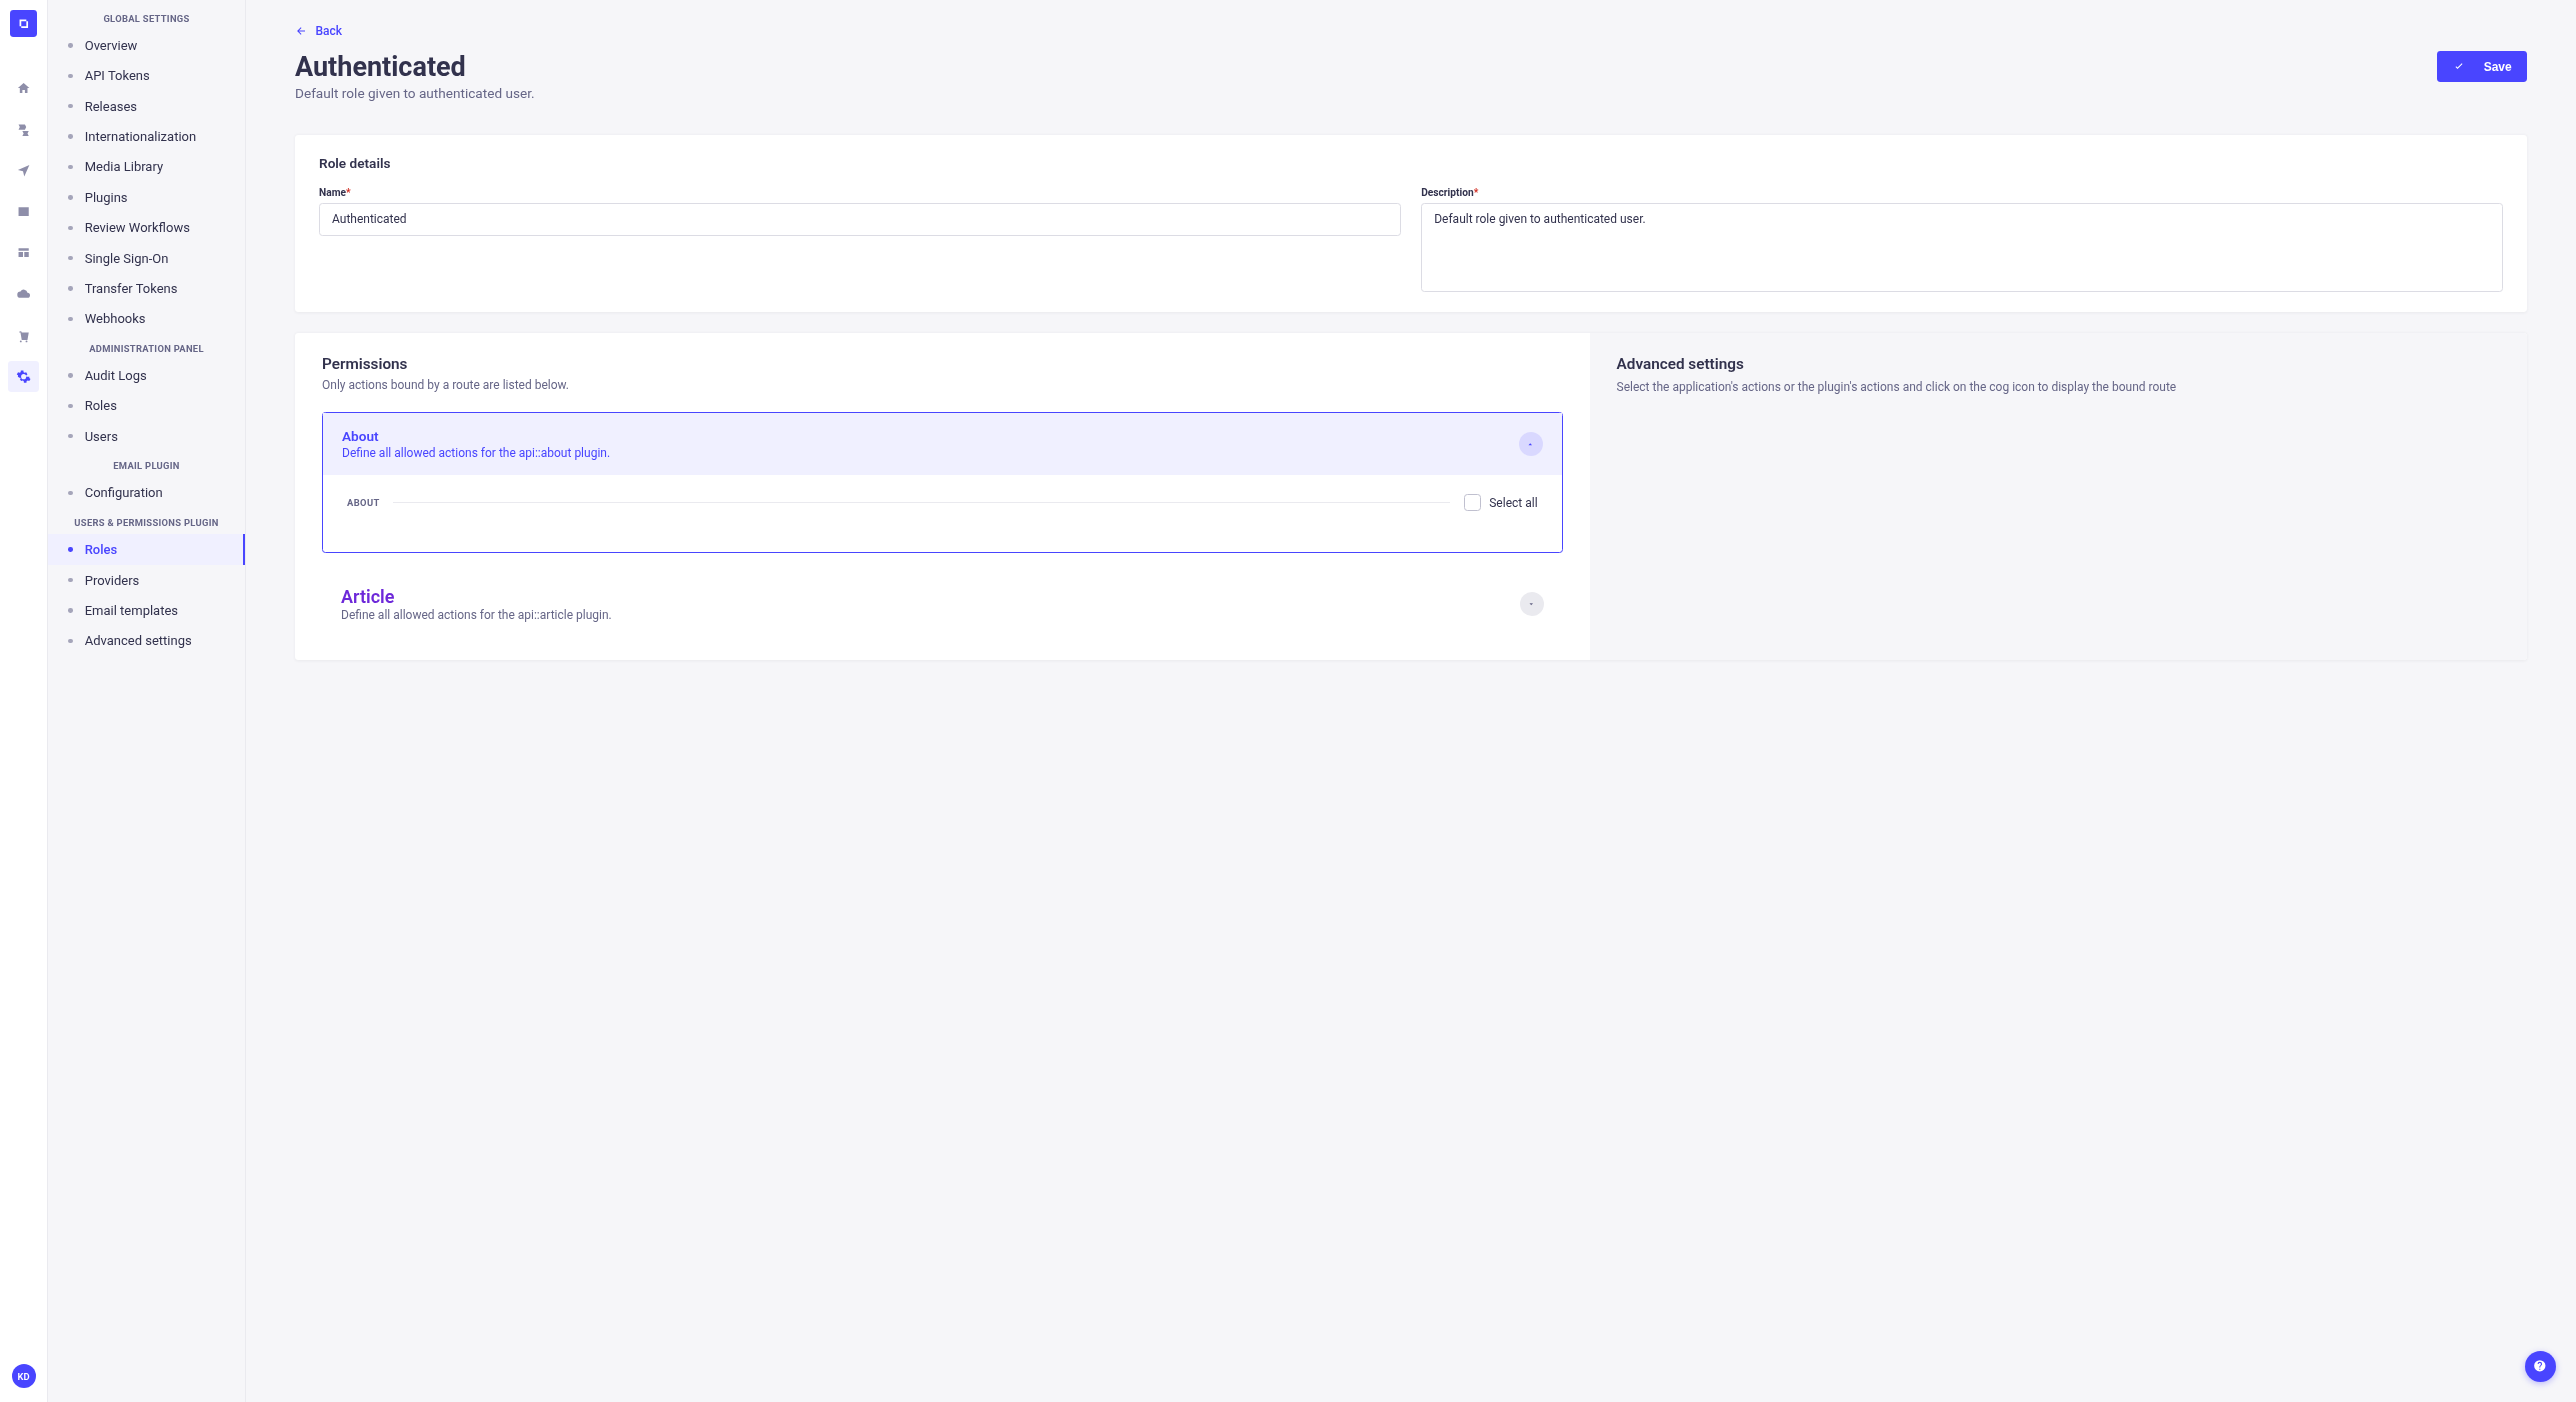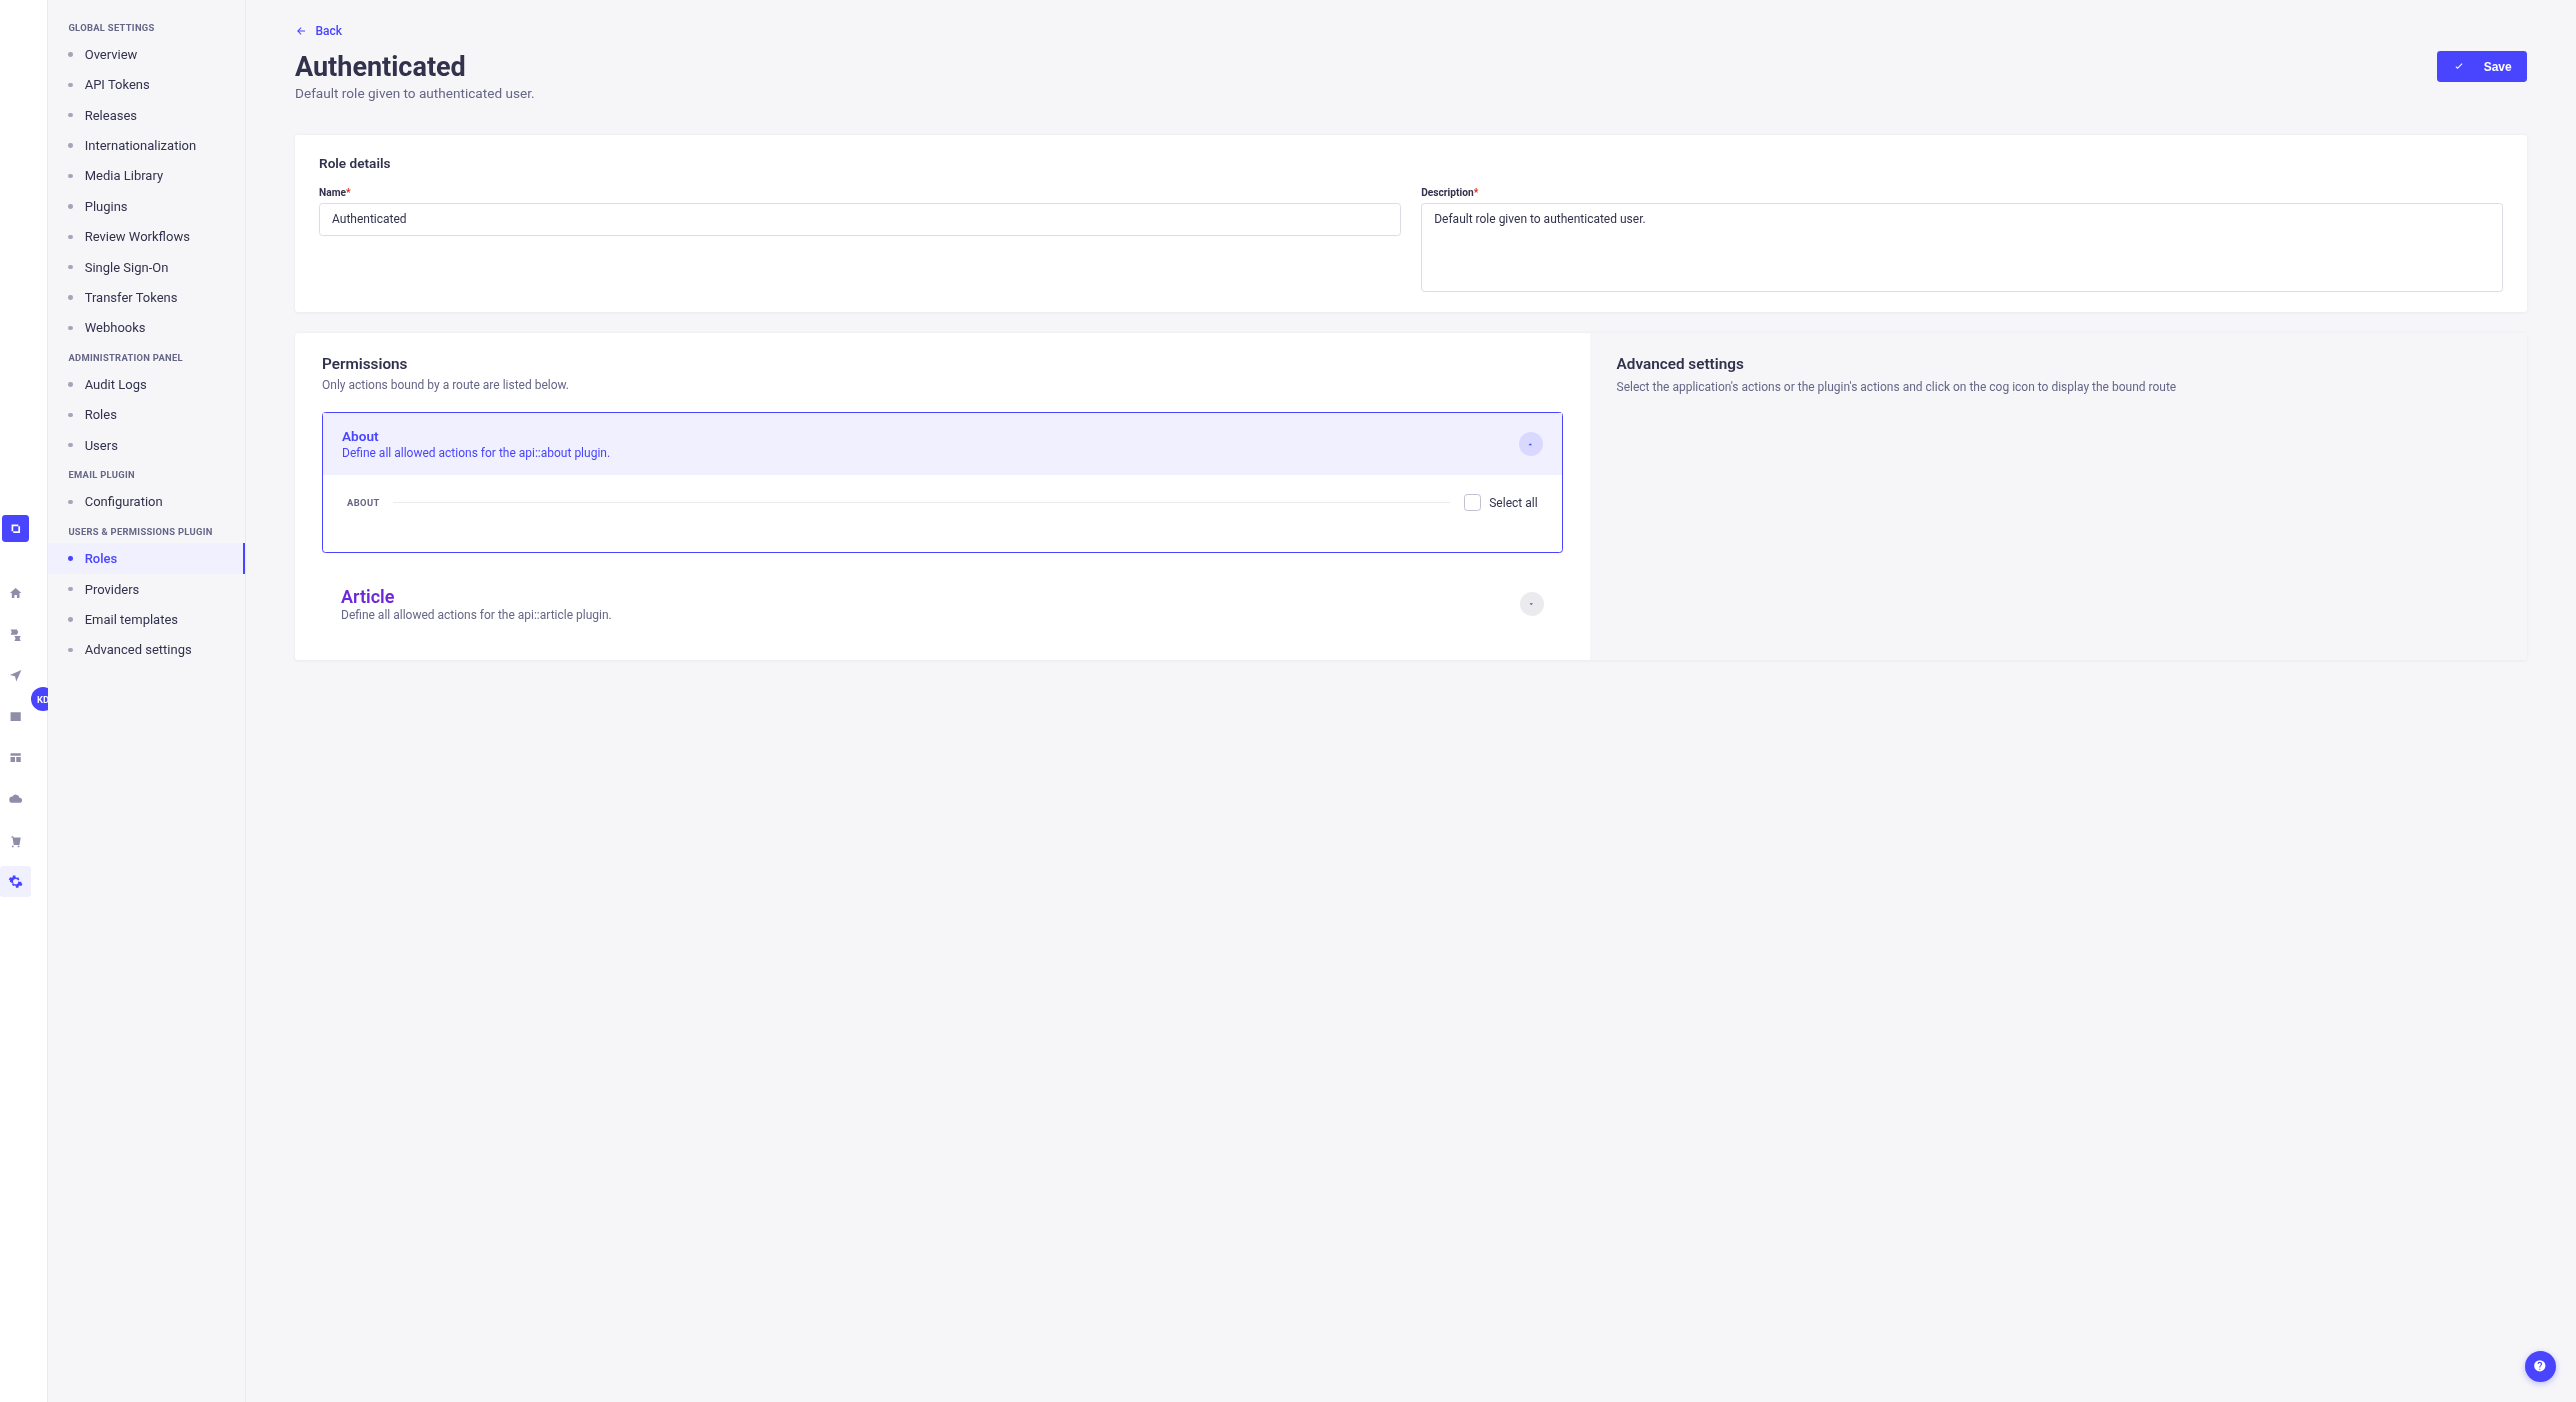--- a/index.html
+++ b/index.html
@@ -1,29 +1,29 @@
 <!DOCTYPE html>
 <html style="font-size:13.6px"><head>
   <meta charset="utf-8">
   <style>
     * { margin: 0; padding: 0; box-sizing: border-box; }
     body { font-family: -apple-system, BlinkMacSystemFont, "Segoe UI", Roboto, Helvetica, Arial, sans-serif; background: #f6f6f9; color: #32324d; font-size: 12px; }
     .app { display: flex; height: 100vh; overflow: hidden; }
 
     
-    .icon-rail { width: 48px; background: #fff; border-right: 0.9px solid #eaeaef; display: flex; flex-direction: row; align-items: center; padding-top: 10.2px; justify-content: space-between; }
+    .icon-rail { width: 48px; background: #fff; border-right: 0.9px solid #eaeaef; display: flex; flex-direction: column; align-items: center; padding-top: 10.2px; justify-content: space-between; }
     .icon-rail-top { display: flex; flex-direction: column; align-items: center; gap: 10.2px; }
     .icon-rail-bottom { display:flex; flex-direction: column; align-items: center; padding-bottom: 13.6px; }
     .rail-logo { width: 27px; height: 27px; background: #4945ff; border-radius: 3.4px; display: flex; align-items: center; justify-content: center; }
     .rail-icon { width: 31px; height: 31px; border-radius: 3.4px; display: flex; align-items: center; justify-content: center; cursor: pointer; color: #8e8ea9; }
     .rail-icon.active { background: #f0f0ff; color: #4945ff; }
     .rail-avatar { width: 24px; height: 24px; border-radius: 50%; background: #4945ff; color: #fff; display: flex; align-items: center; justify-content: center; font-size: 9.4px; font-weight: 600; }
 
     
-    .sidebar { width: 198px; background: #f6f6f9; border-right: 0.9px solid #eaeaef; overflow-y: auto; padding-top: 13px; padding-bottom: 13.6px; }
+    .sidebar { width: 198px; background: #f6f6f9; border-right: 0.9px solid #eaeaef; overflow-y: auto; padding-top: 4px; padding-bottom: 13.6px; text-align: center; }
     .sidebar-section-title { font-size: 9.4px; font-weight: 700; color: #666687; letter-spacing: 0.3px; padding: 8.5px 20.4px 6.8px; }
     .sidebar-item { display: flex; align-items: center; padding: 7.7px 20.4px; font-size: 13px; color: #32324d; cursor: pointer; position: relative; }
     .sidebar-item .bullet { width: 4.3px; height: 4.3px; border-radius: 50%; background: #a5a5ba; margin-right: 12px; flex-shrink: 0; }
     .sidebar-item.active { background: #f0f0ff; color: #4945ff; font-weight: 500; }
     .sidebar-item.active::after { content: ""; position: absolute; right: 0; top: 0; bottom: 0; width: 1.7px; background: #4945ff; }
     .sidebar-item.active .bullet { background: #4945ff; }
 
     
     .main { flex: 1; overflow-y: auto; padding: 20.4px 49px 34px; }
     .back-link { display: inline-flex; align-items: center; gap: 8.5px; color: #4945ff; font-size: 12px; font-weight: 500; cursor: pointer; margin-bottom: 10.2px; padding: 3.4px 0; }

